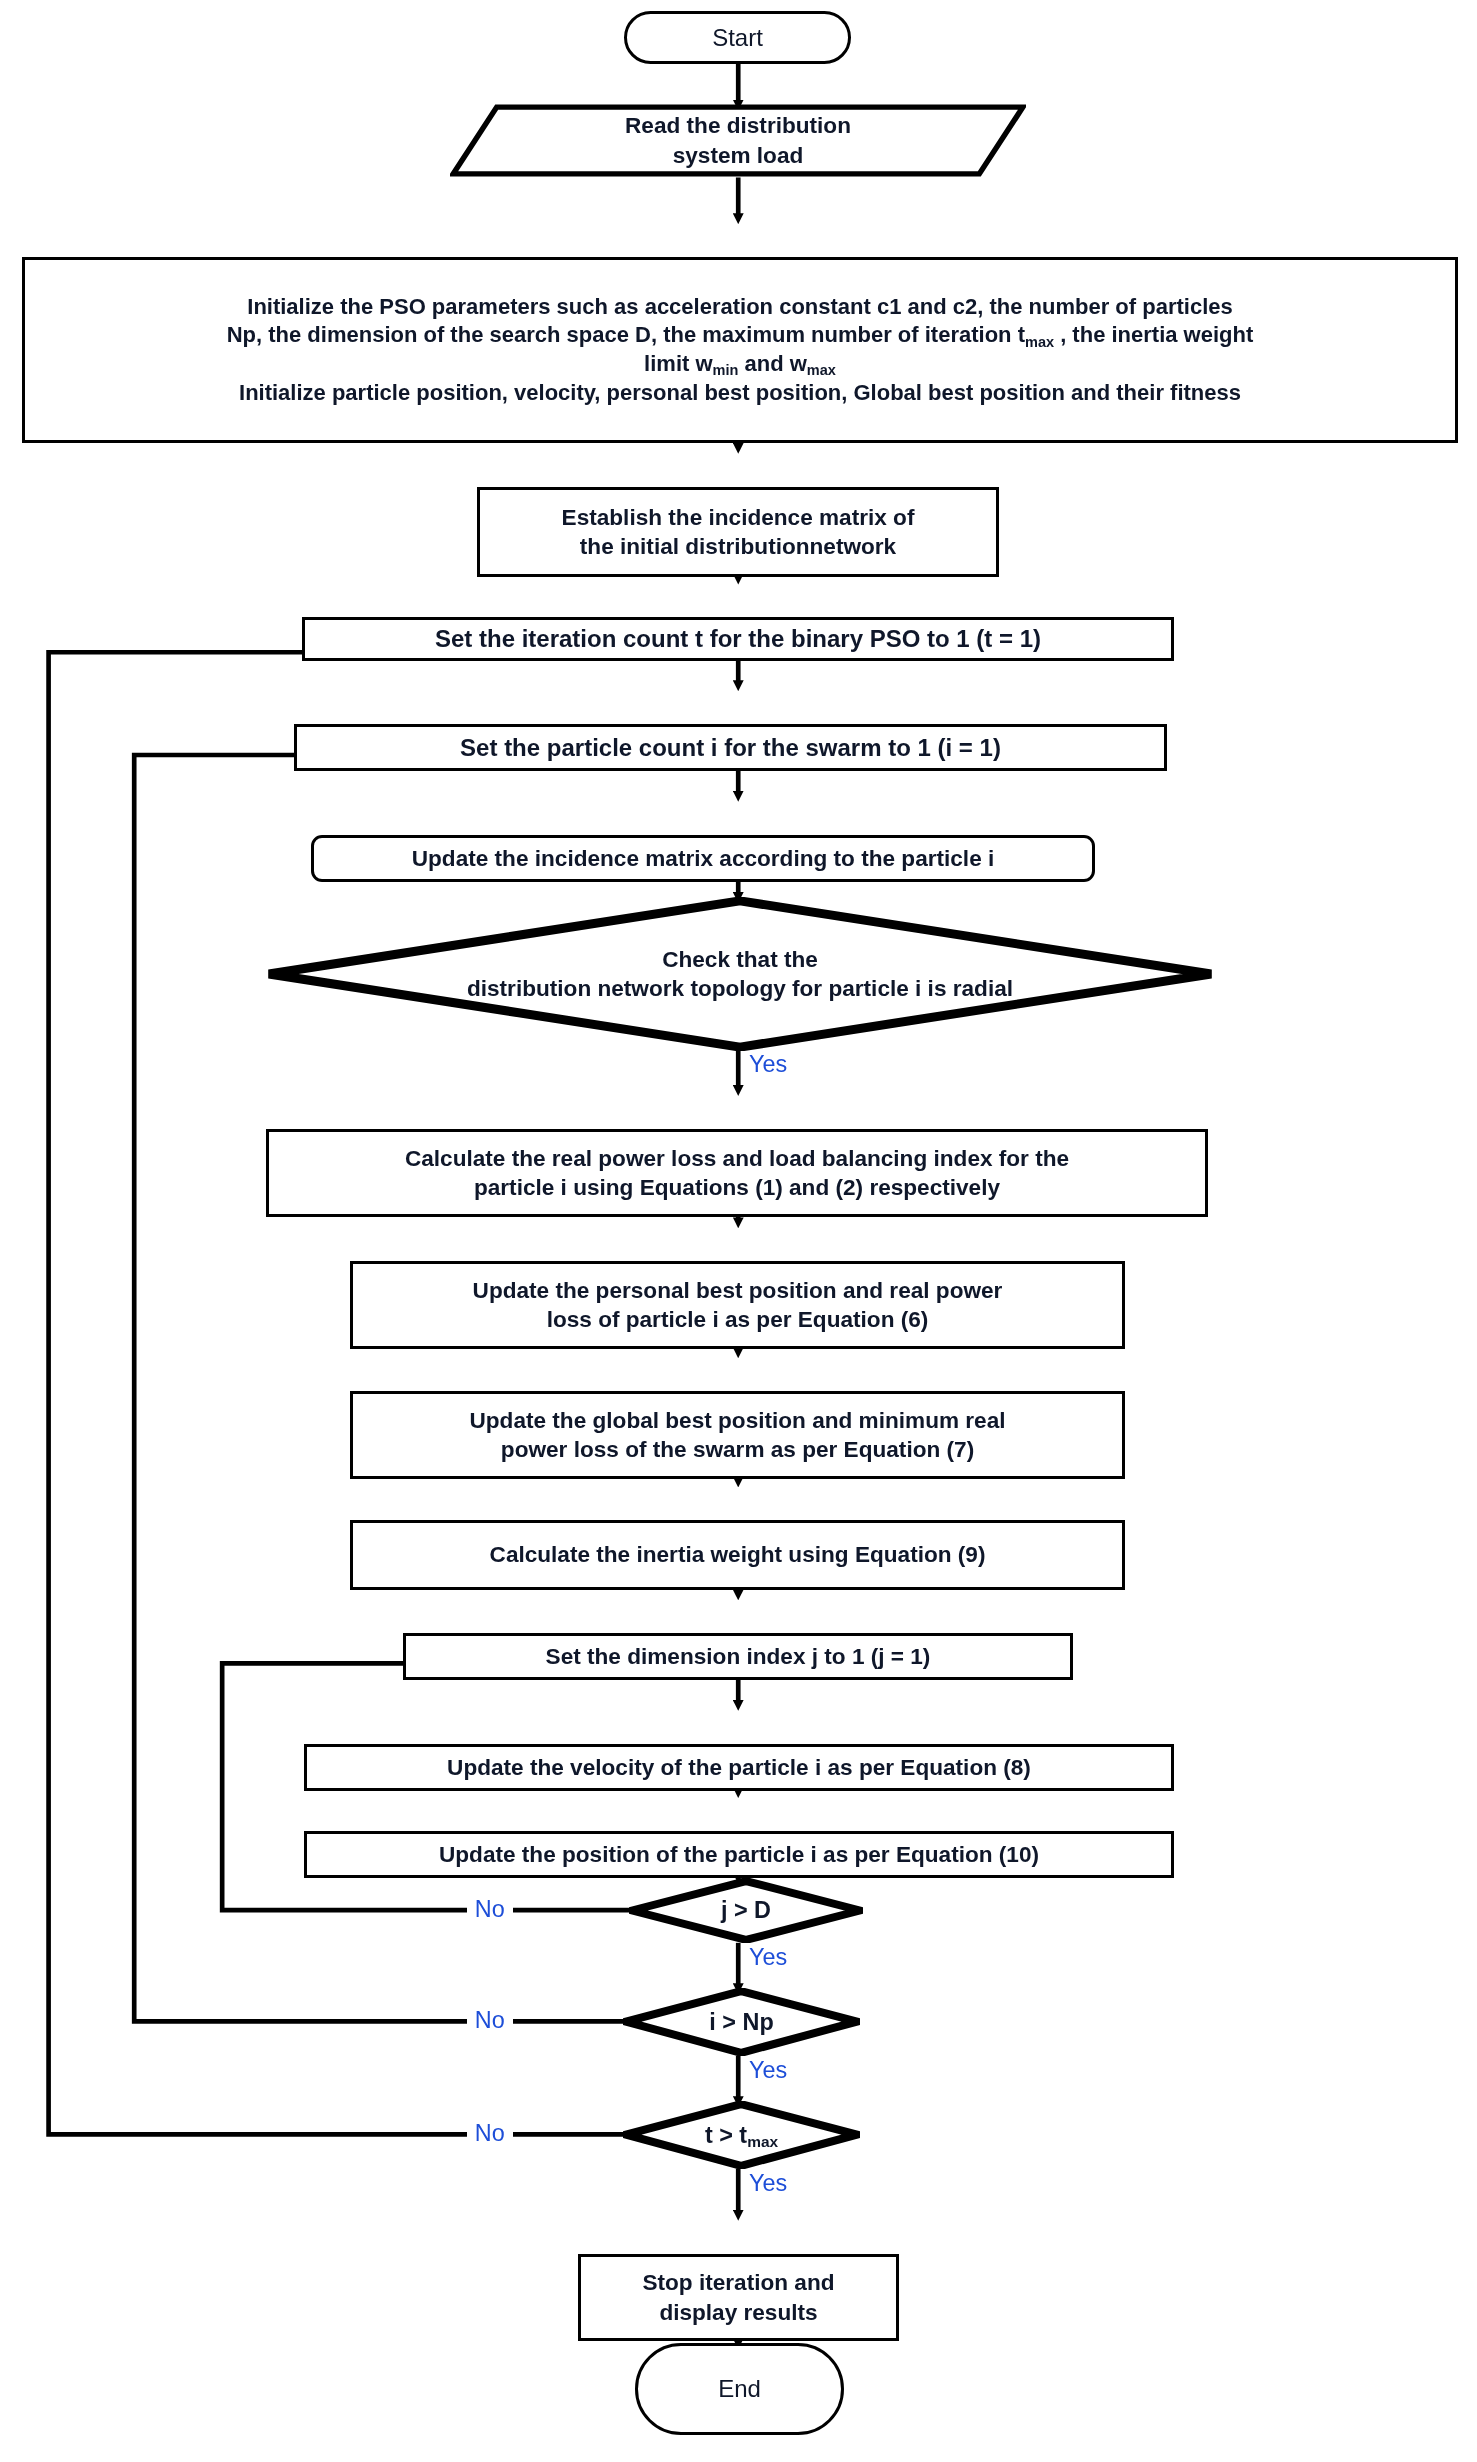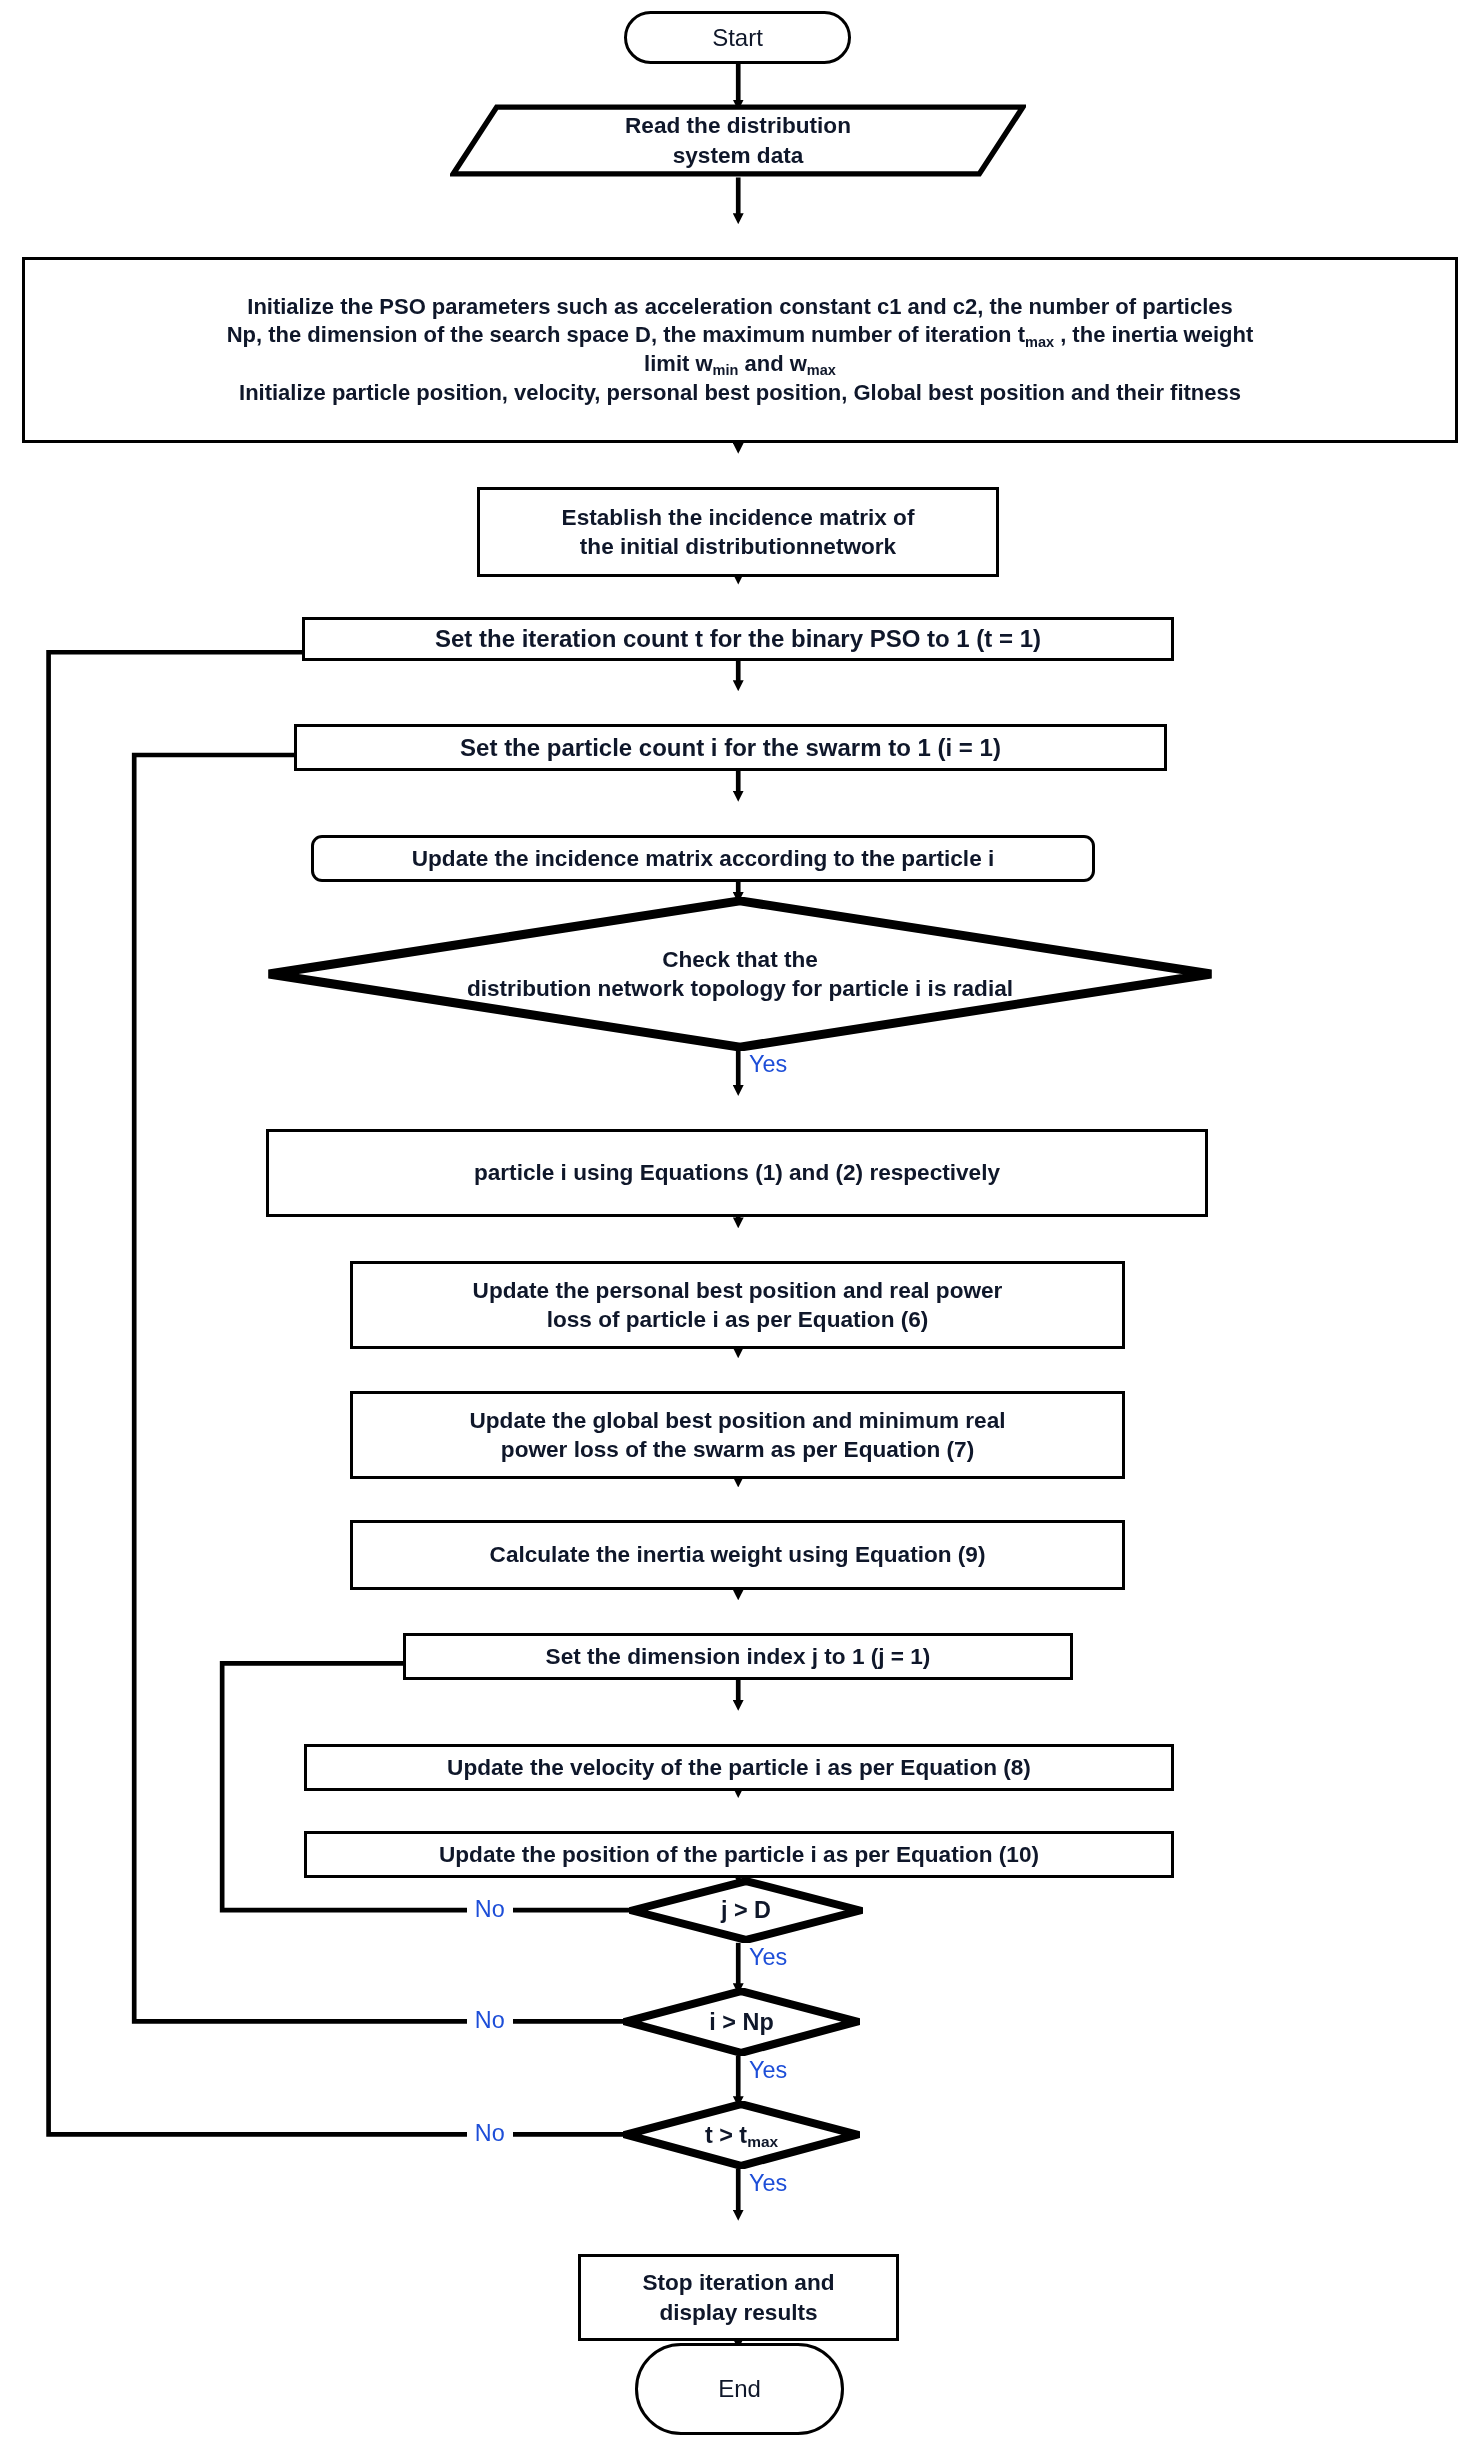--- a/index.html
+++ b/index.html
@@ -154,21 +154,21 @@
   <div class="node node-terminator" style="left:624px; top:11px; width:227px; height:53px; font-size:24px;">
     <span>Start</span>
   </div>
 
   <div class="node node-io" style="left:450px; top:104px; width:576px; height:73px; font-size:22.6px;">
     <svg class="io-shape" viewBox="0 0 740 94" preserveAspectRatio="none">
       <polygon points="60,4 736,4 680,90 4,90" fill="#ffffff" stroke="#000000" stroke-width="7"></polygon>
     </svg>
     <div class="io-label">
       <span class="txt-line">Read the distribution</span>
-      <span class="txt-line">system data</span>
+      <span class="txt-line">system load</span>
     </div>
   </div>
 
   <div class="node node-process" style="left:22px; top:218px; width:1436px; height:186px; font-size:22px; padding:4.7px 12.5px;">
     <div style="width:100%;">
       <span class="txt-line">Initialize the PSO parameters such as acceleration constant c1 and c2, the number of particles</span>
       <span class="txt-line"><span>Np, the dimension of the search space D, the maximum number of iteration t</span><sub>max</sub><span> , the inertia weight</span></span>
       <span class="txt-line"><span>limit w</span><sub>min</sub><span> and w</span><sub>max</sub></span>
       <span class="txt-line">Initialize particle position, velocity, personal best position, Global best position and their fitness</span>
     </div>
@@ -198,20 +198,21 @@
       <polygon points="610,5 1215,99 610,193 5,99" fill="#ffffff" stroke="#000000" stroke-width="9" vector-effect="non-scaling-stroke"></polygon>
     </svg>
     <div class="dec-label">
       <span class="txt-line">Check that the</span>
       <span class="txt-line">distribution network topology for particle i is radial</span>
     </div>
   </div>
 
   <div class="node node-process" style="left:266px; top:1090px; width:942px; height:88px; font-size:22.6px;">
     <div style="width:100%;">
+      <span class="txt-line">Calculate the real power loss and load balancing index for the</span>
       <span class="txt-line">particle i  using Equations (1) and (2) respectively</span>
     </div>
   </div>
 
   <div class="node node-process" style="left:350px; top:1222px; width:775px; height:88px; font-size:22.6px;">
     <div style="width:100%;">
       <span class="txt-line">Update the personal best position and real power</span>
       <span class="txt-line">loss of particle i as per Equation (6)</span>
     </div>
   </div>

